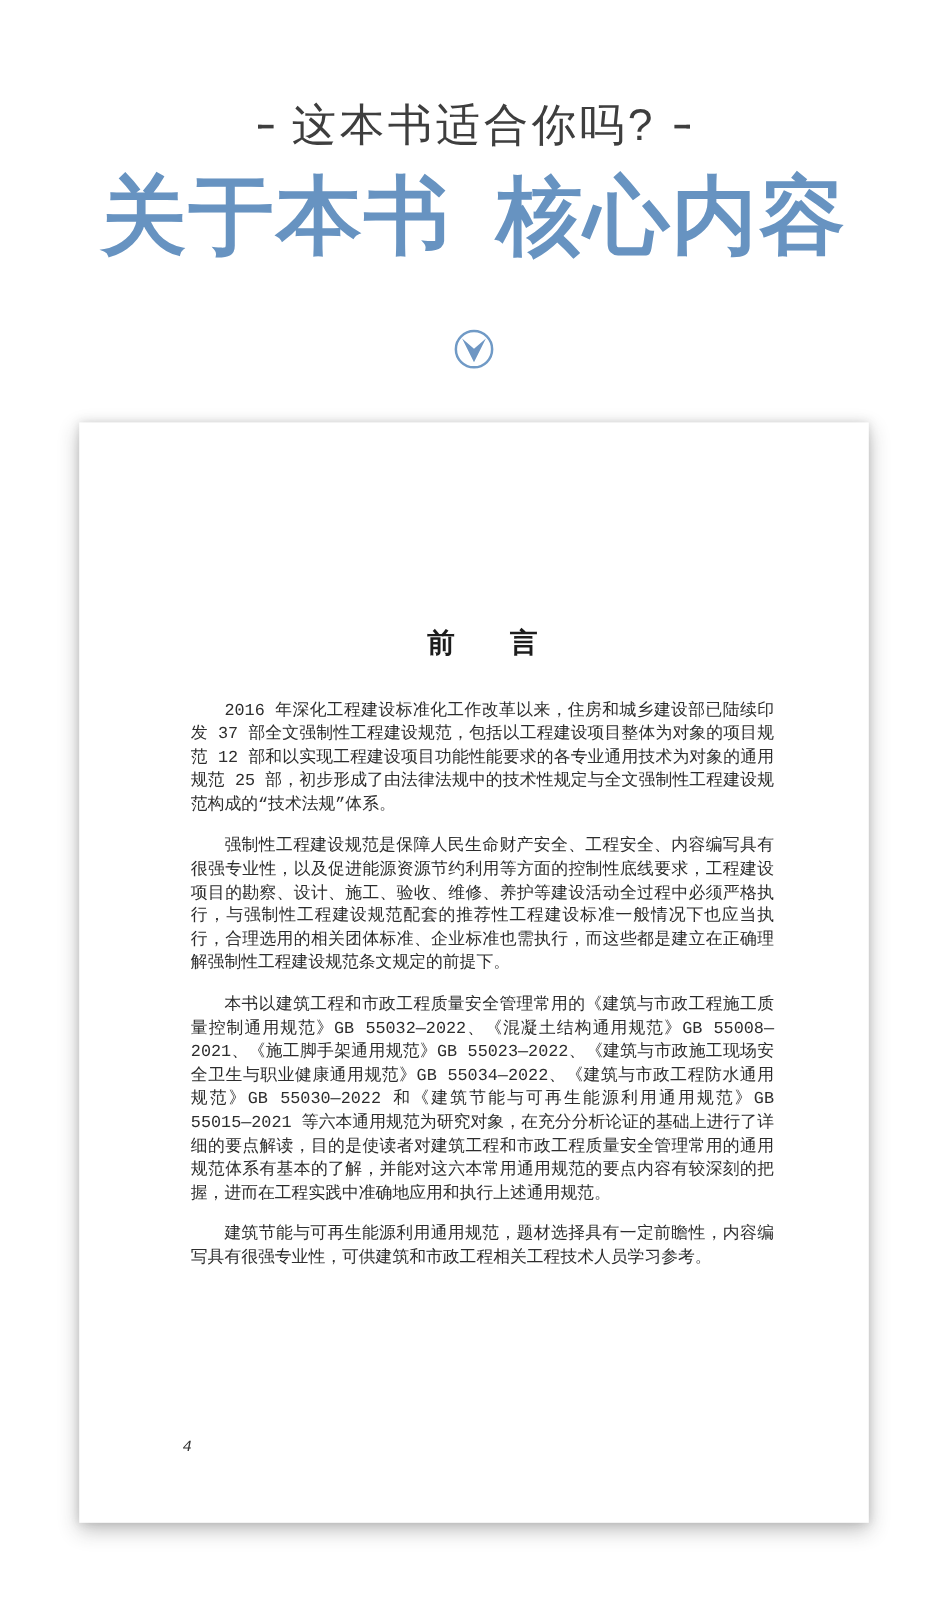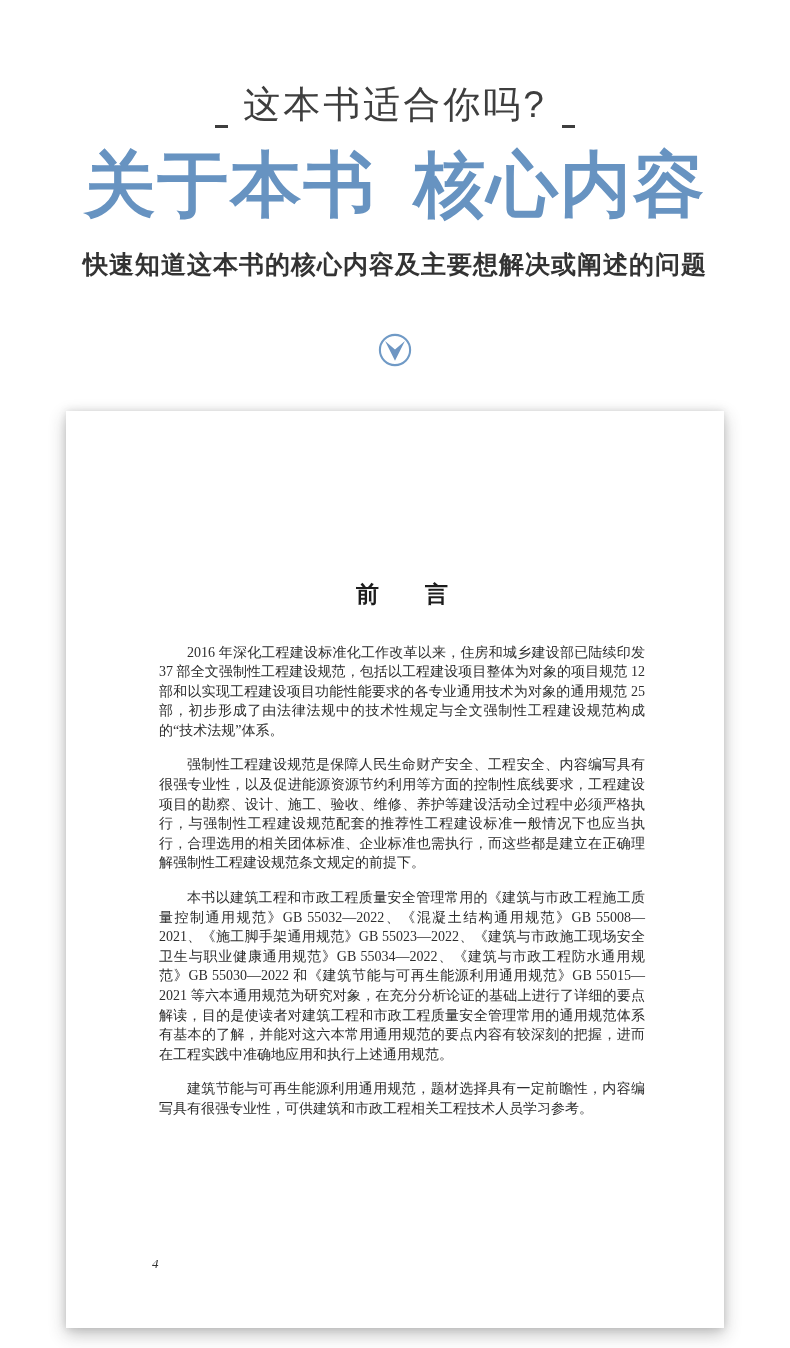--- a/index.html
+++ b/index.html
@@ -10,21 +10,21 @@
     margin: 0 auto;
     font-family: "Liberation Sans", sans-serif;
     -webkit-font-smoothing: antialiased;
   }
 
   
   .hero { padding-top: 82px; text-align: center; }
 
   .bracket-title {
     display: inline-flex;
-    align-items: flex-end;
+    align-items: center;
     gap: 15px;
     height: 46px;
   }
   .bracket {
     width: 13px;
     flex: 0 0 13px;
   }
   .bracket-left  { border-left: 3px solid #3e3e3e; border-bottom: 3px solid #3e3e3e; }
   .bracket-right { border-right: 3px solid #3e3e3e; border-top: 3px solid #3e3e3e; }
   .bracket-title-text {
@@ -62,21 +62,21 @@
 
   
   .page {
     position: relative;
     width: 658px;
     height: 917px;
     margin: 44px auto 26px auto;
     background: #ffffff;
     box-shadow: 0 6px 16px rgba(40,40,40,0.30), 0 0 7px rgba(90,90,90,0.18);
     padding: 168px 64px 0 78px;
-    font-family: Liberation Serif, serif;
+    font-family: Liberation Mono, monospace;
   }
 
   .preface-title {
     text-align: center;
     font-size: 23px;
     font-weight: 700;
     color: #1c1c1c;
     white-space: pre;
   }
 
@@ -108,21 +108,20 @@
 <div class="hero">
 
   <div class="bracket-title">
     <span class="bracket bracket-left"></span>
     <span class="bracket-title-text">这本书适合你吗?</span>
     <span class="bracket bracket-right"></span>
   </div>
 
   <div class="main-title">关于本书 核心内容</div>
 
-  <div class="subtitle">快速知道这本书的核心内容及主要想解决或阐述的问题</div>
 
   <div class="scroll-icon-wrap">
     <svg width="34" height="34" viewBox="0 0 36 36">
       <circle cx="18" cy="18" r="16" fill="none" stroke="#709ac6" stroke-width="2.2"></circle>
       <polygon points="7.5,8.5 18,17.5 28.5,8.5 18,29.5" fill="#6e96c3"></polygon>
     </svg>
   </div>
 
 </div>
 

